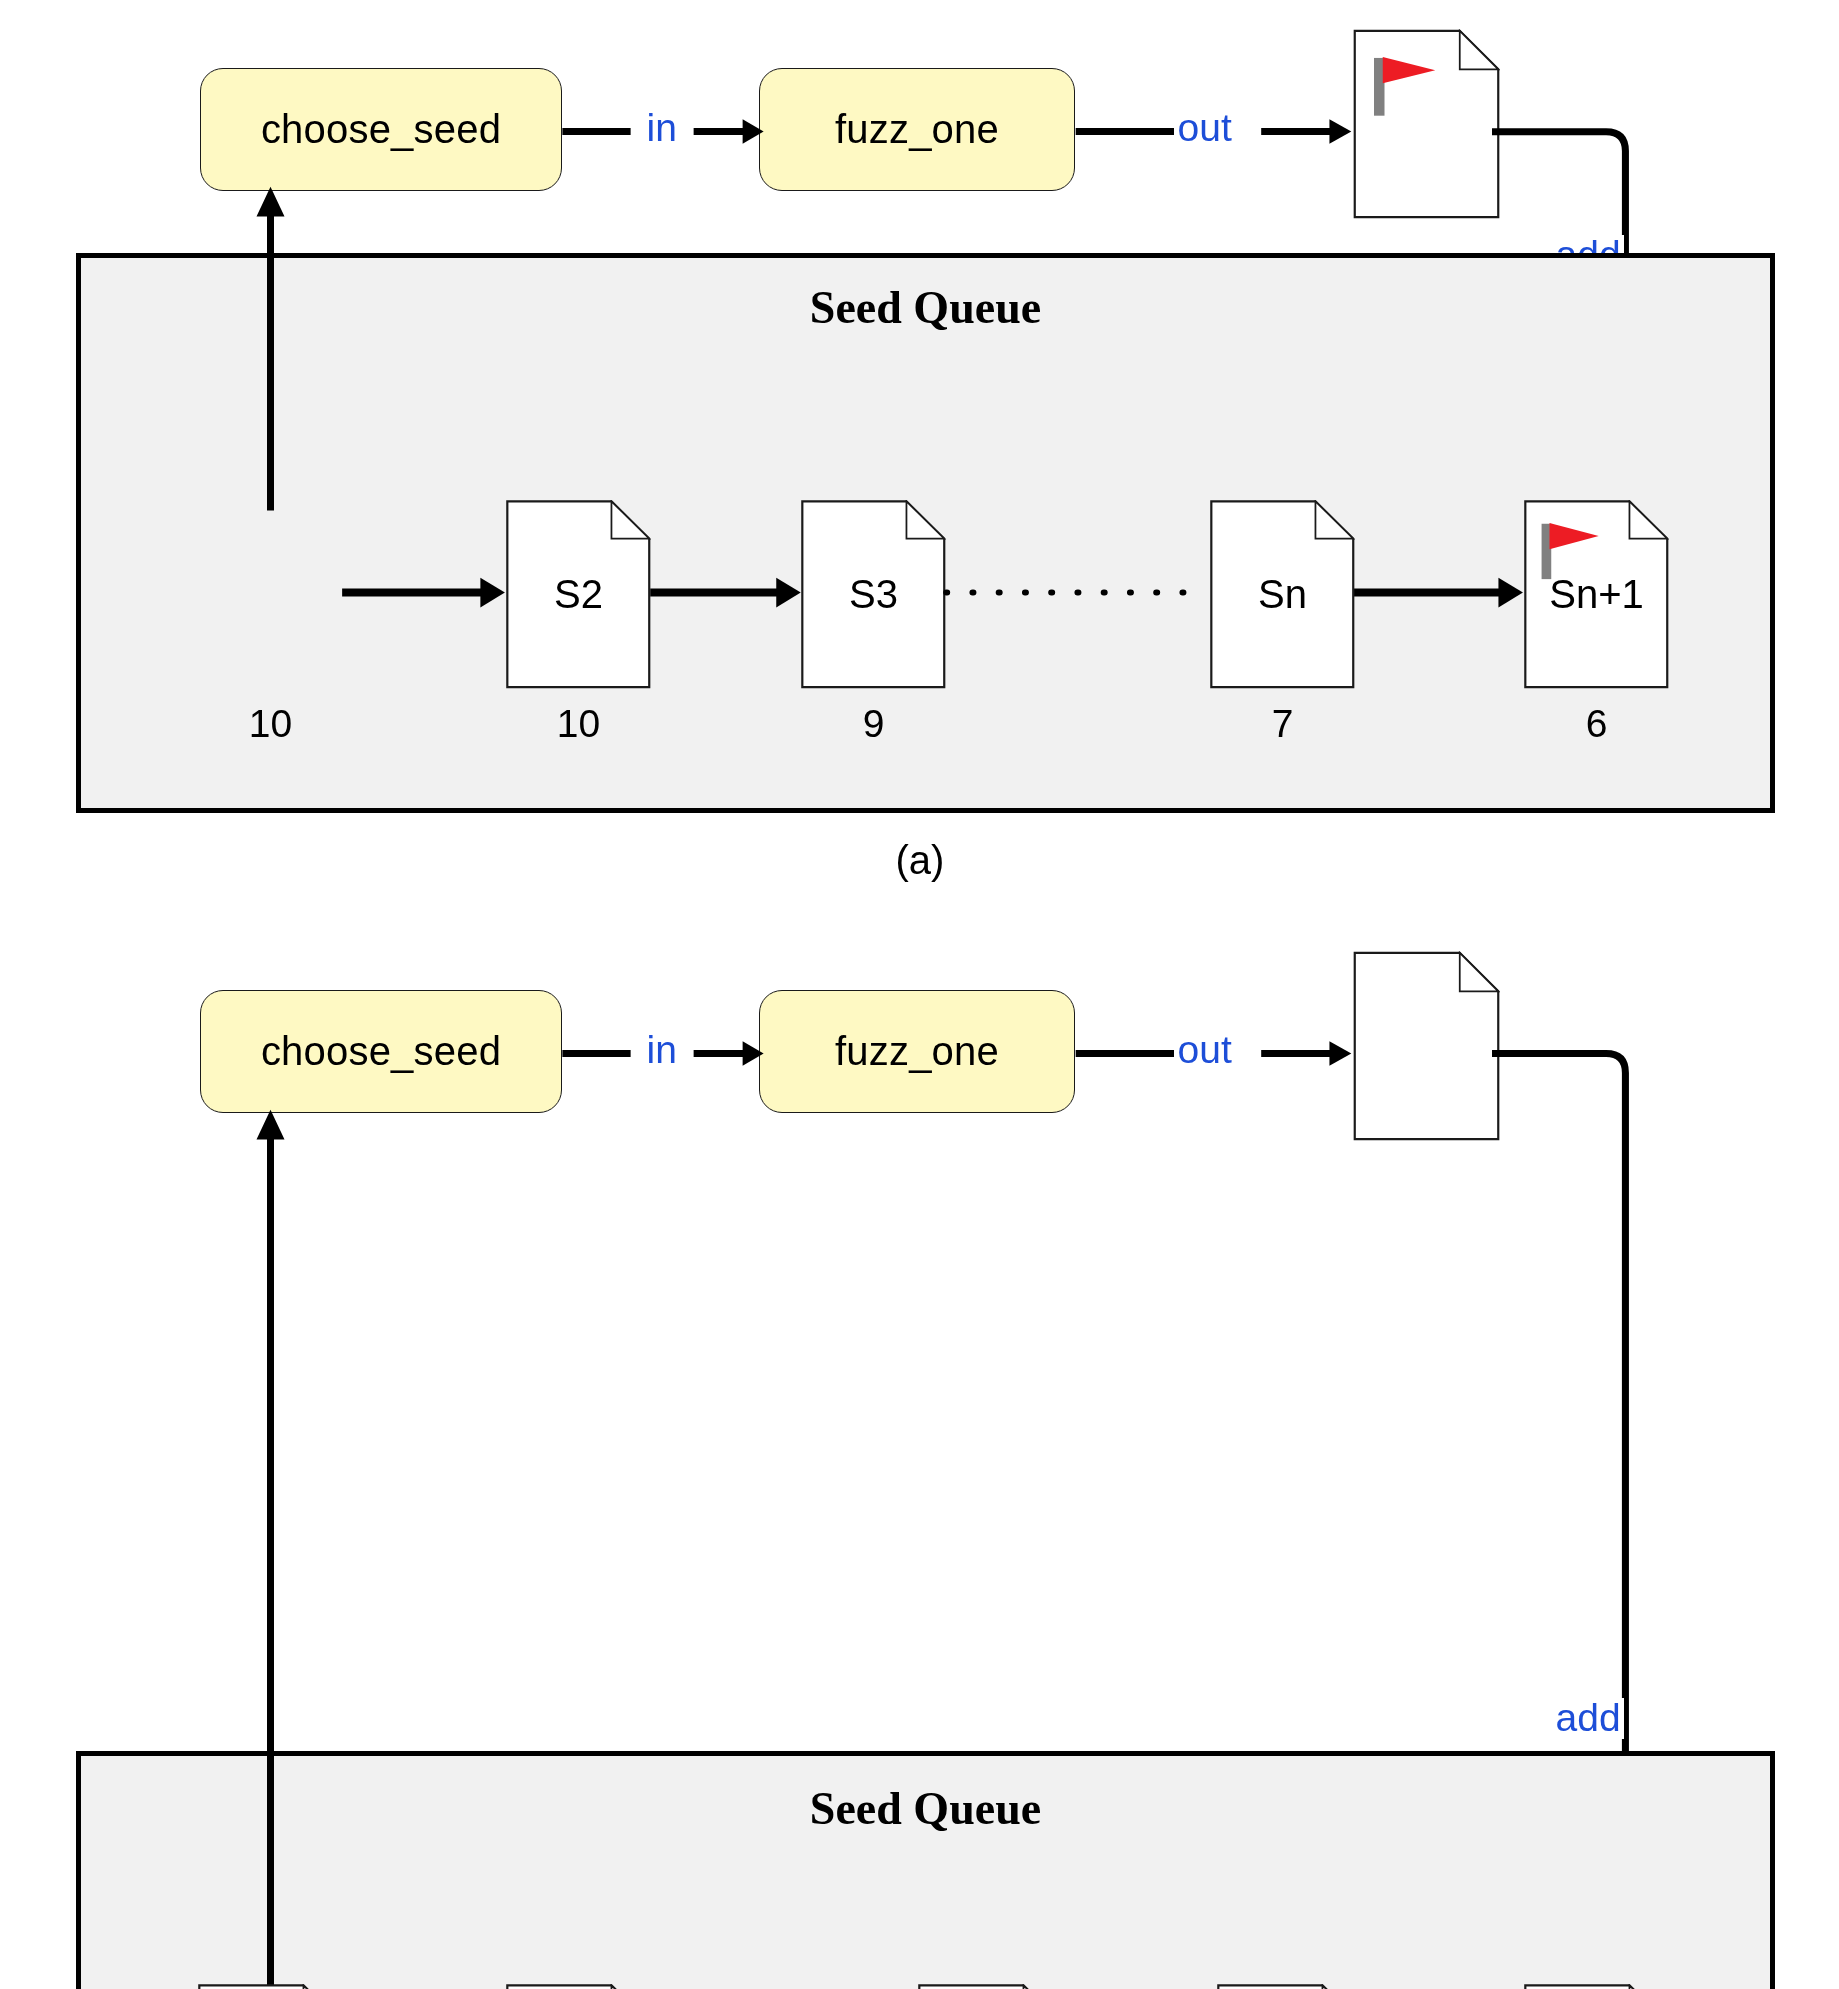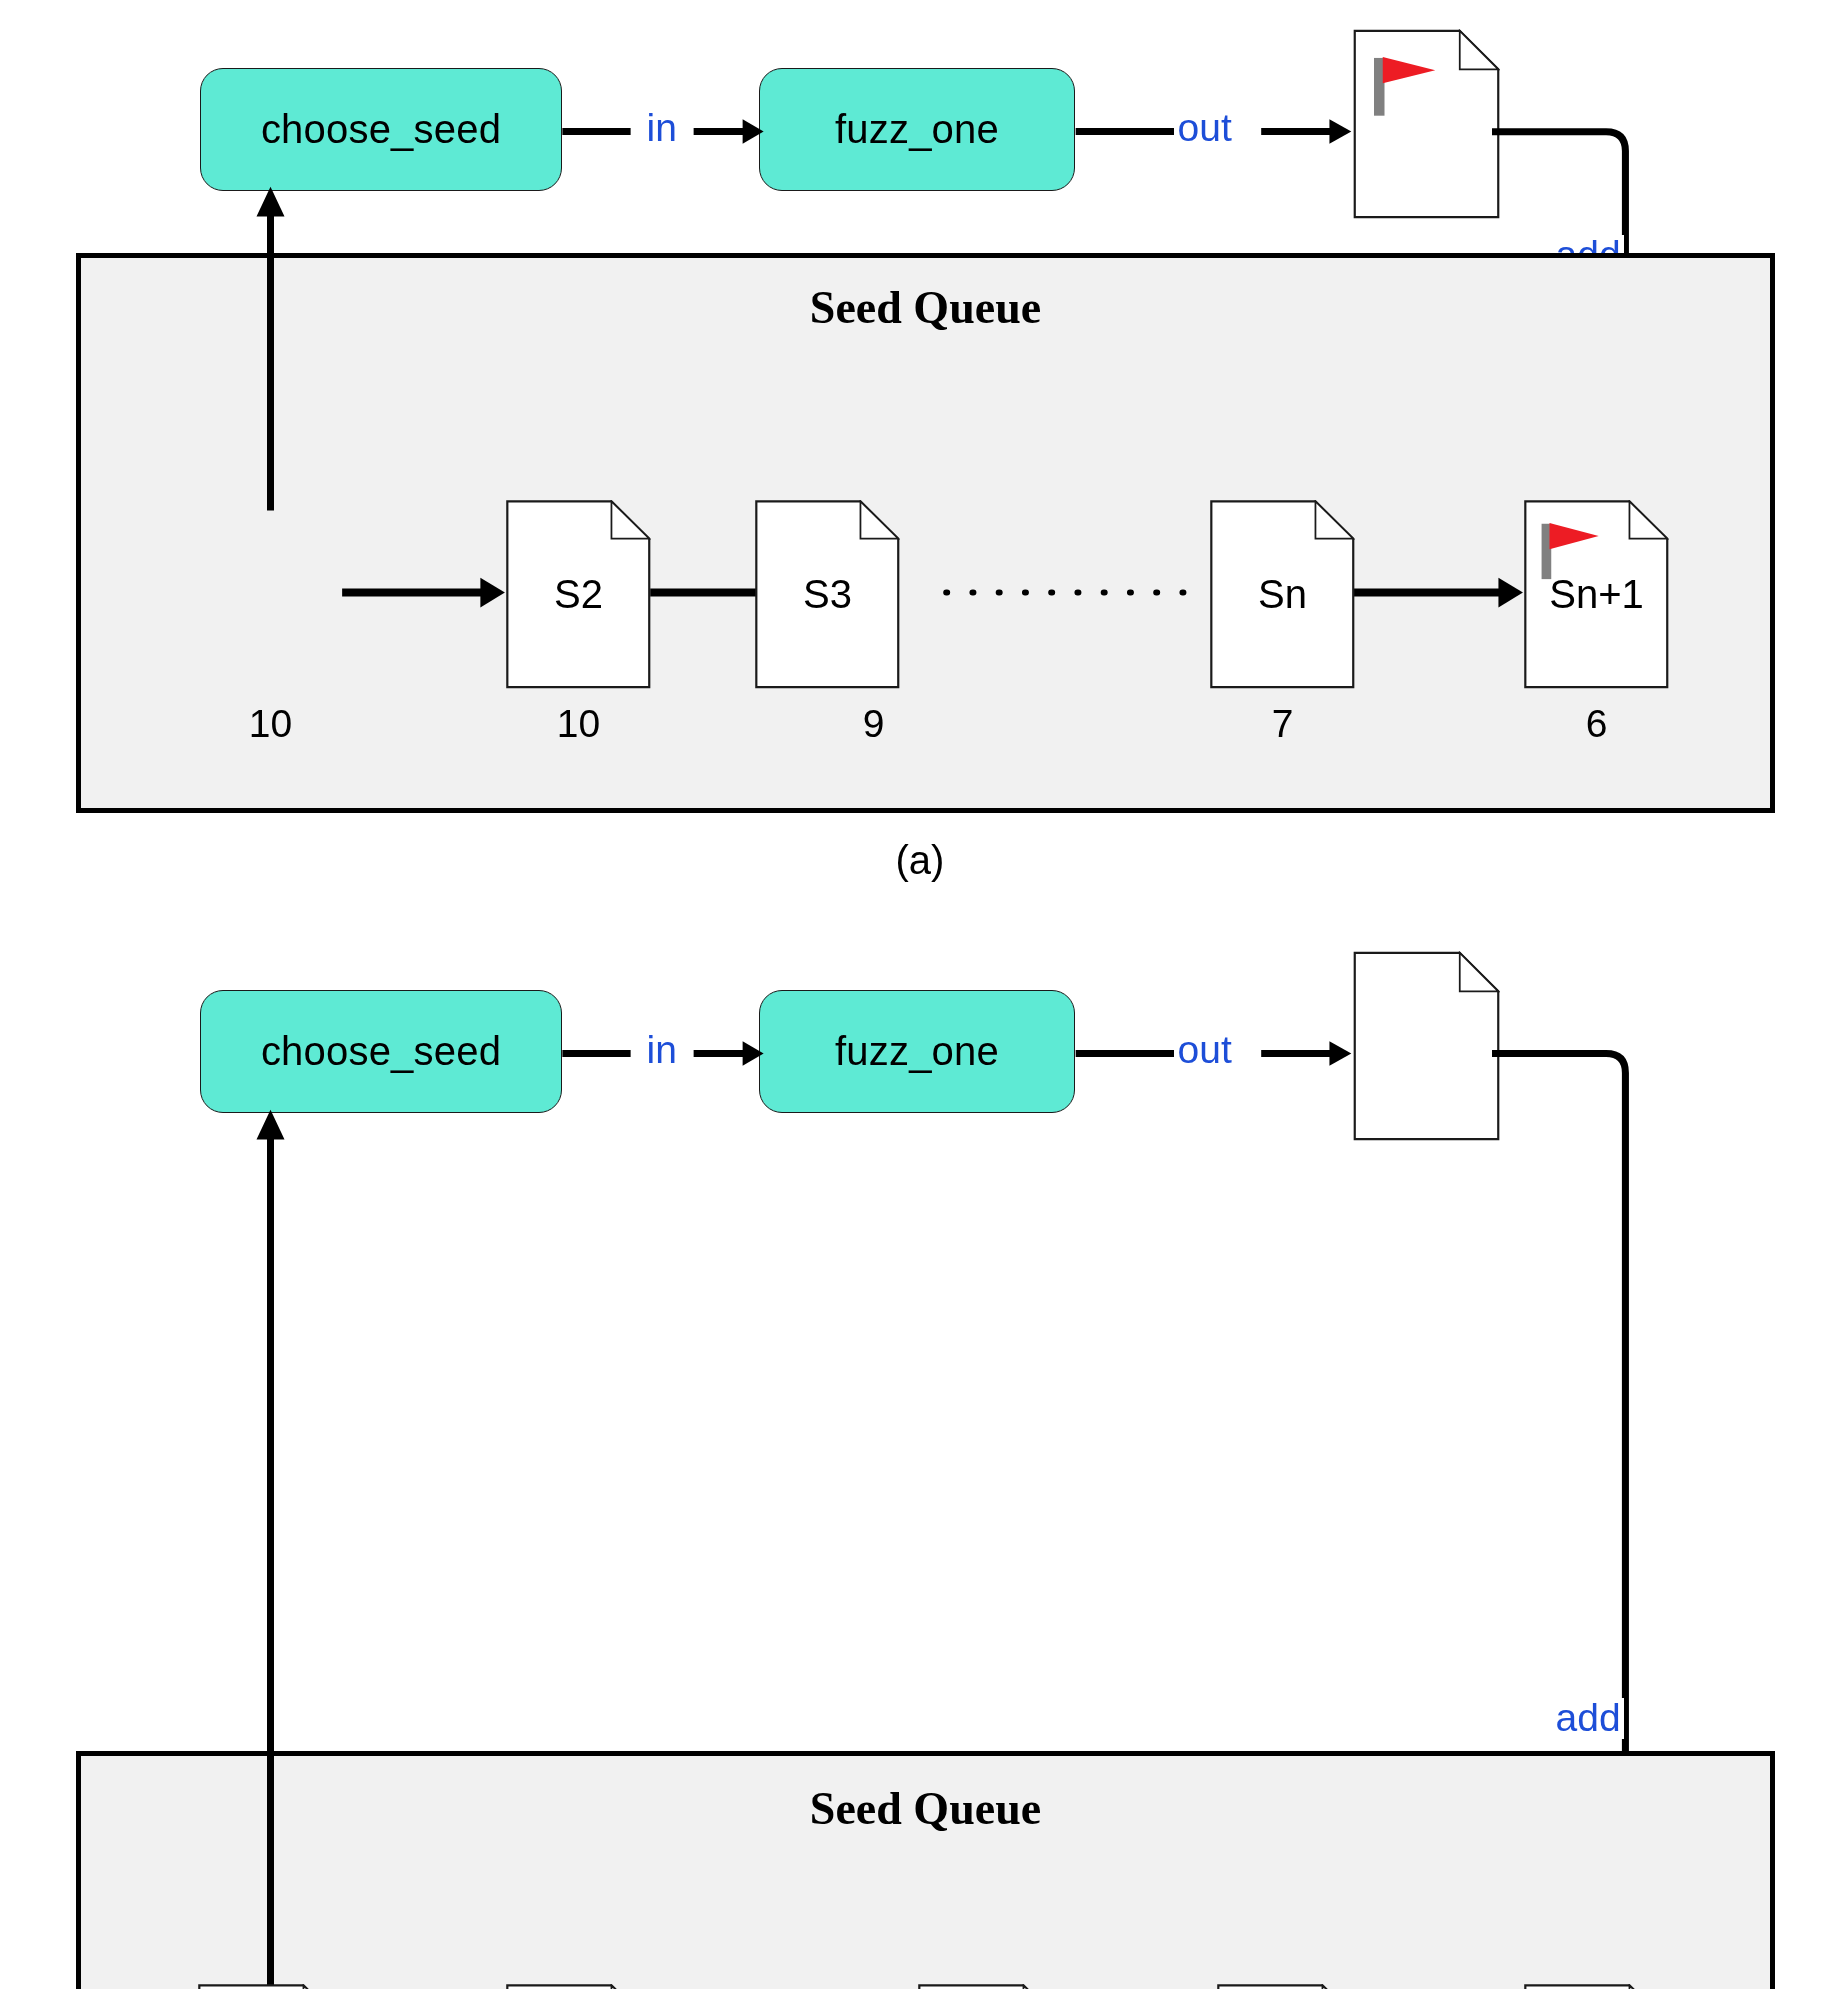--- a/index.html
+++ b/index.html
@@ -19,21 +19,21 @@
   }
 
   
   .abs { position: absolute; }
 
   
   .proc-box {
     position: absolute;
     border: 1.8px solid #1a1a1a;
     border-radius: 23px;
-    background: #5eead4;
+    background: #fef9c3;
     display: flex;
     align-items: center;
     justify-content: center;
     box-sizing: border-box;
   }
   .proc-label {
     font-size: 40px;
     color: #000000;
     letter-spacing: 0.2px;
     white-space: nowrap;
@@ -180,21 +180,21 @@
     </div>
     <div class="doc-energy" style="left:506px;top:702px;width:145px;">10</div>
 
     <div class="conn" style="left:650px;top:575px;width:151px;height:35px;">
       <svg width="151" height="35" viewBox="0 0 172 40">
         <line x1="0" y1="20" x2="150" y2="20" stroke="#000" stroke-width="9"></line>
         <polygon points="144,3 172,20 144,37" fill="#000"></polygon>
       </svg>
     </div>
 
-    <div class="doc" style="left:755px;top:500px;width:145px;height:189px;">
+    <div class="doc" style="left:801px;top:500px;width:145px;height:189px;">
       <svg width="145" height="189" viewBox="0 0 165 215">
         <path d="M1.5,1.5 L120,1.5 L163,44 L163,213 L1.5,213 Z" fill="#ffffff" stroke="#1a1a1a" stroke-width="2.5"></path>
         <path d="M120,1.5 L120,44 L163,44 Z" fill="#ffffff" stroke="#1a1a1a" stroke-width="2"></path>
       </svg>
       <div class="doc-label" style="left:0;top:72px;">S3</div>
     </div>
     <div class="doc-energy" style="left:801px;top:702px;width:145px;">9</div>
 
     <div class="conn" style="left:946px;top:575px;width:263px;height:35px;">
       <svg width="263" height="35" viewBox="0 0 300 40">

